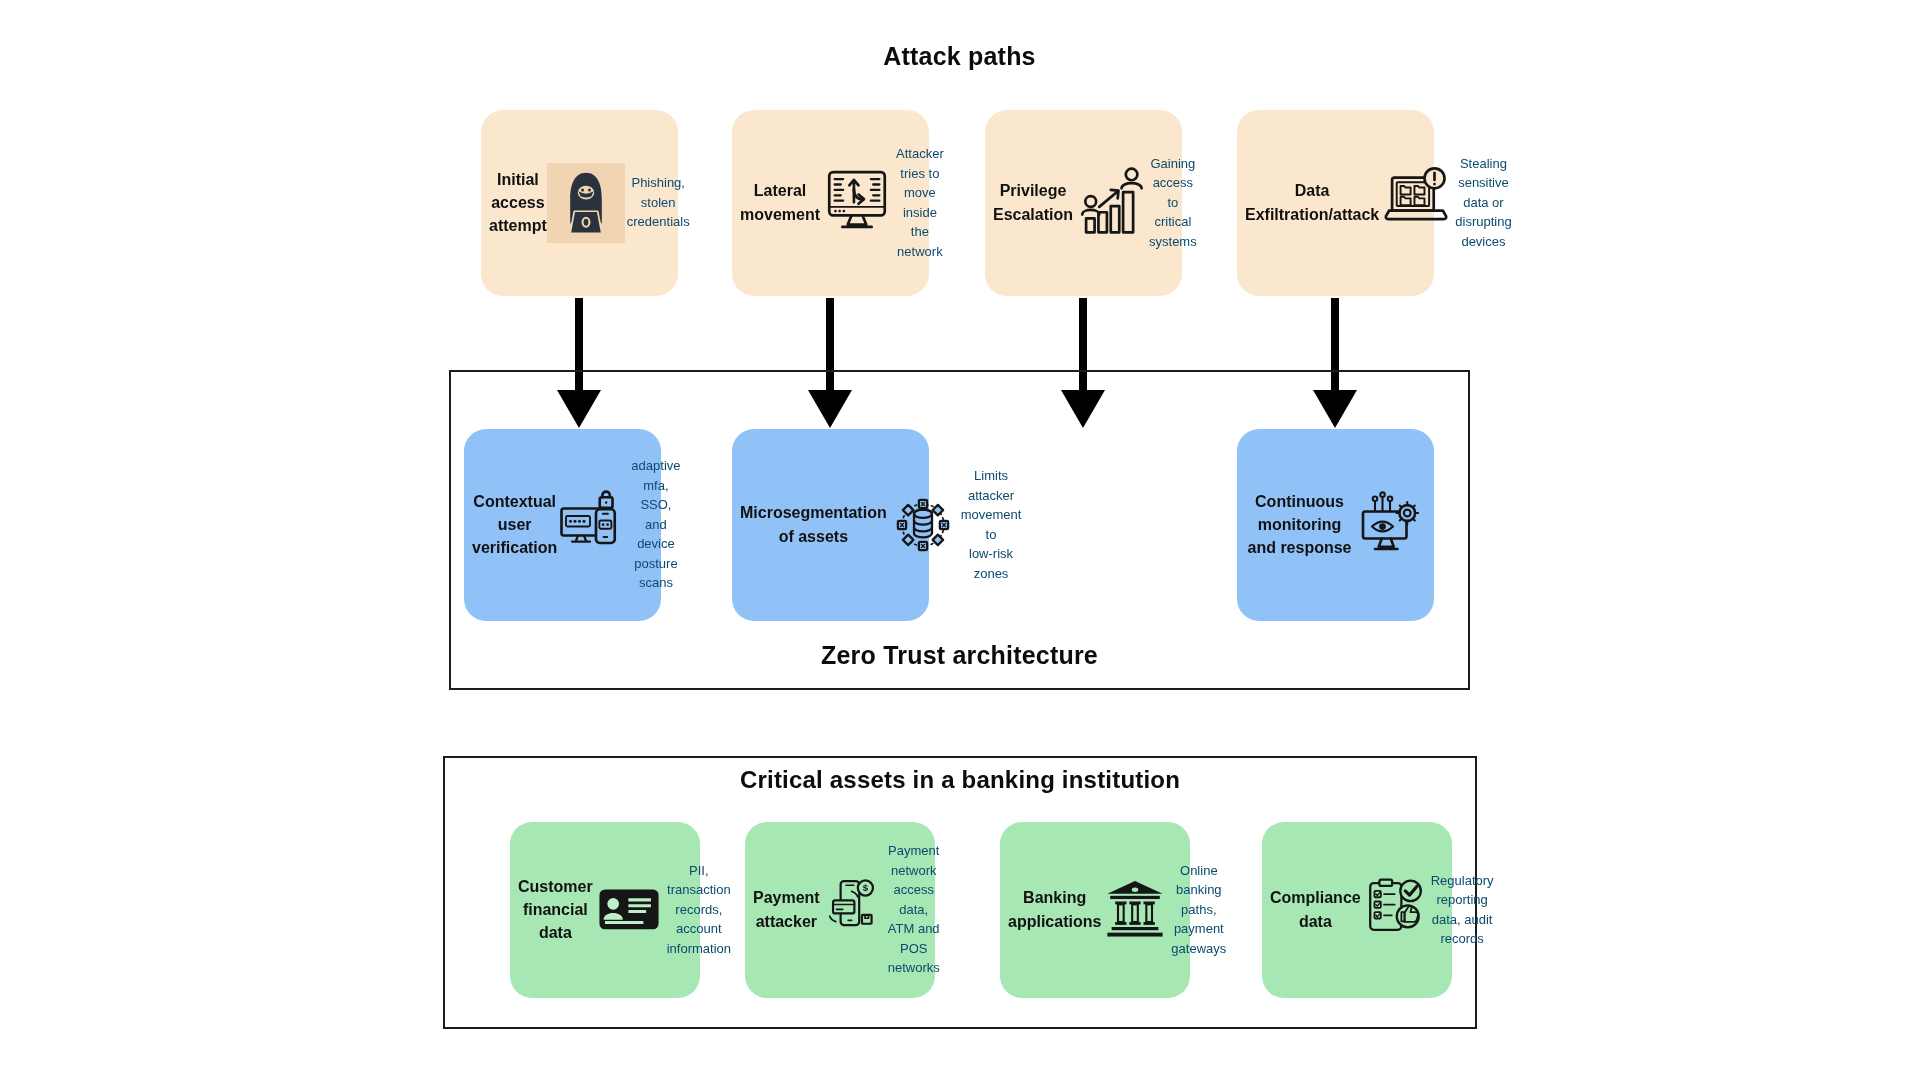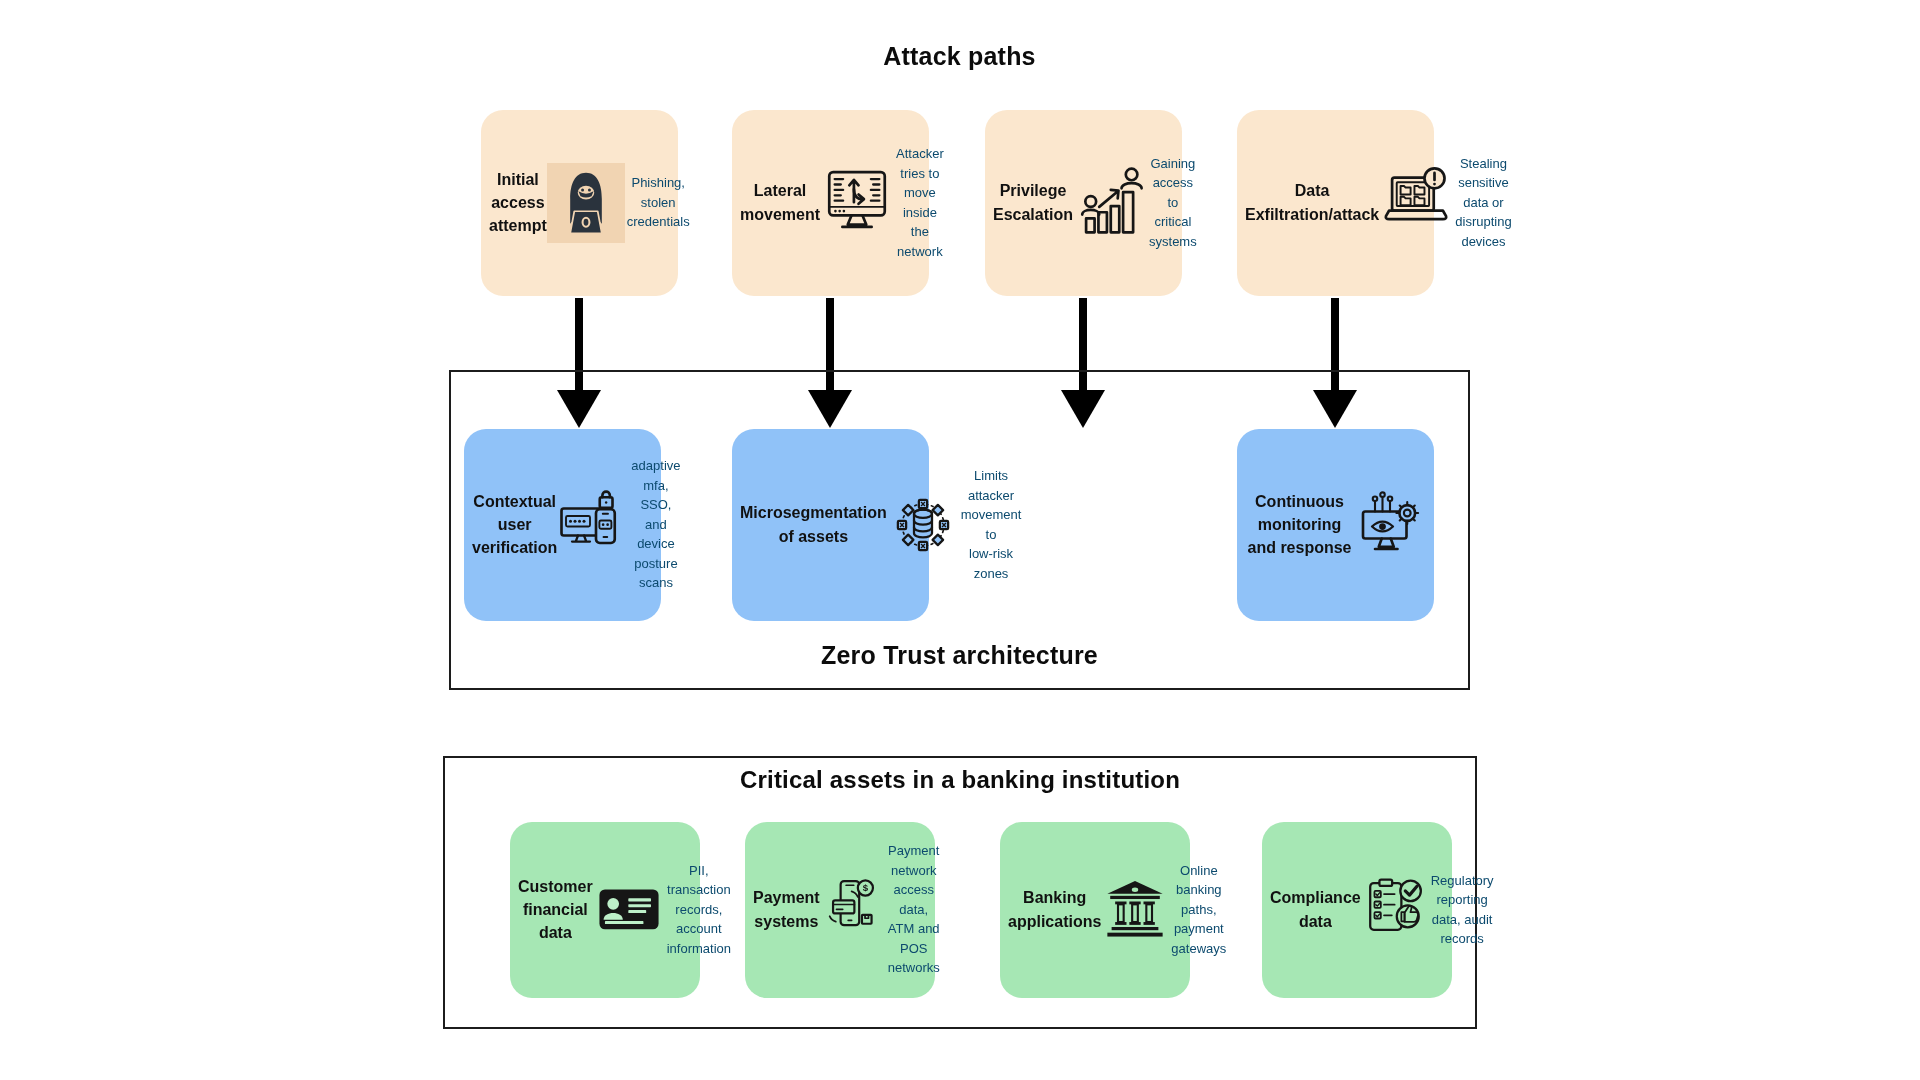--- a/index.html
+++ b/index.html
@@ -241,21 +241,21 @@
         <rect x="47" y="48" width="26" height="4.5" rx="1" fill="#BDF0C9"></rect>
         <rect x="13" y="64" width="56" height="4.5" rx="1" fill="#BDF0C9"></rect>
       </svg>
     </div>
     <div class="card-sub">PII, transaction records,
 account information</div>
   </div>
 
   <div class="card asset" style="left:745px">
     <div class="card-title">Payment
-systems</div>
+attacker</div>
     <div class="icon-wrap">
       <svg viewBox="0 0 96 96" width="66" height="66" fill="none" stroke="#161616" stroke-width="3.2" stroke-linecap="round" stroke-linejoin="round">
         <rect x="30" y="6" width="27" height="64" rx="5"></rect>
         <path d="M38 12 h11 M41 63 h5" stroke-width="2.5"></path>
         <path d="M55 29 a14 14 0 0 0 -9 -8 M14 57 a14 14 0 0 0 9 8" stroke-width="2.5"></path>
         <rect x="19" y="34" width="31" height="19" rx="3" fill="#A6E7B4"></rect>
         <path d="M19 40 h31 M24 47 h9" stroke-width="2.5"></path>
         <circle cx="66" cy="16" r="11" fill="#A6E7B4"></circle>
         <text x="66" y="21" text-anchor="middle" font-size="14" font-weight="bold" font-family="Liberation Sans, sans-serif" fill="#161616" stroke="none">$</text>
         <rect x="61" y="55" width="14" height="13" rx="1" fill="#A6E7B4"></rect>

